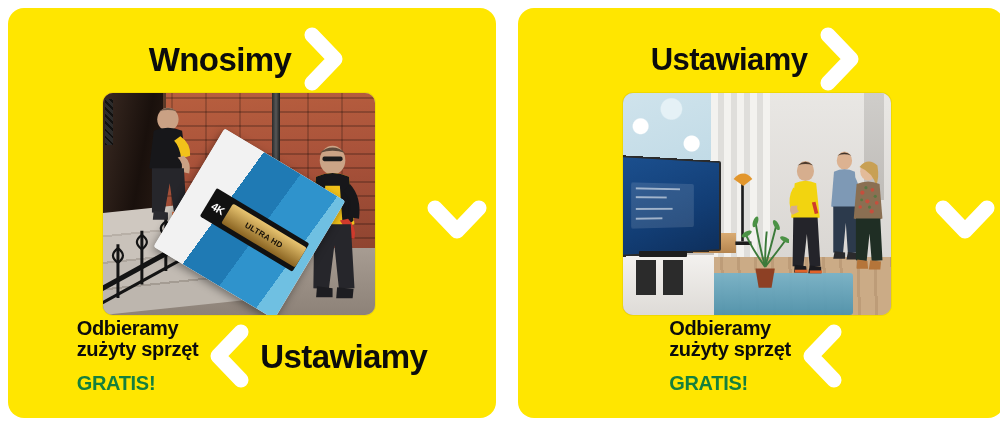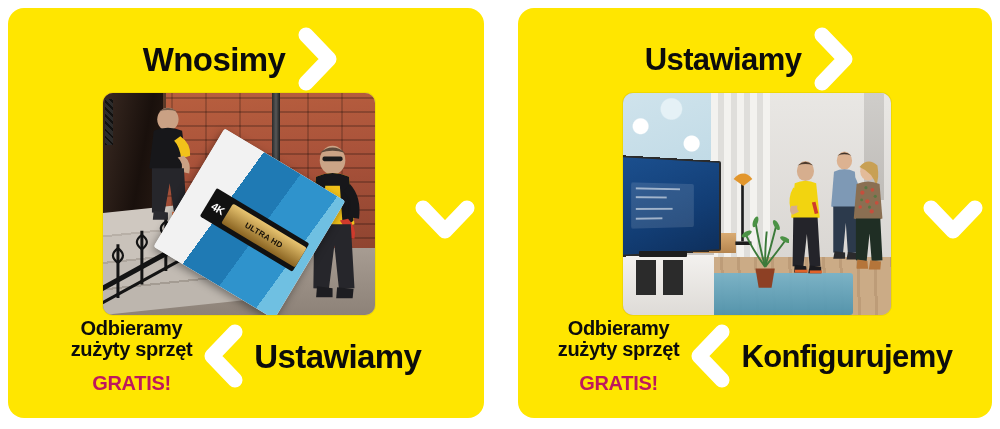--- a/index.html
+++ b/index.html
@@ -9,20 +9,21 @@
     font-family:"Liberation Sans","DejaVu Sans",sans-serif;
     overflow:hidden;
   }
   .stage{position:relative;width:1000px;height:429px;}
 
   .panel{
     position:absolute;
     top:8px;height:410px;
     background:#ffe600;
     border-radius:16px;
+    padding-left:12px;
   }
   #panel-left{left:8px;width:476px;}
   #panel-right{left:518px;width:474px;}
 
   
   .top-row{
     position:absolute;left:0;right:0;top:20px;height:62px;
     display:flex;align-items:center;justify-content:center;
   }
   .hdr{
@@ -57,30 +58,30 @@
     box-shadow:0 0 0 1px rgba(0,0,0,0.06);
   }
   #panel-right .photo{left:105px;width:268px;height:222px;}
 
   
   .bottom-row{
     position:absolute;left:0;right:0;bottom:14px;height:96px;
     display:flex;align-items:center;justify-content:center;
   }
   .recycle{
-    text-align:center;
+    text-align:left;
     line-height:1.08;
     color:#0c0c0c;
     font-weight:bold;
     font-size:20px;
     letter-spacing:-0.3px;
     white-space:nowrap;
     padding-right:2px;
   }
-  .recycle .free{color:#be185d;display:block;margin-top:12px;}
+  .recycle .free{color:#15803d;display:block;margin-top:12px;}
   .bottom-label{
     color:#0c0c0c;font-weight:bold;font-size:33px;
     letter-spacing:-0.6px;white-space:nowrap;line-height:1;
   }
   #panel-right .bottom-label{font-size:31px;}
 
   
   .ph{position:absolute;inset:0;}
 
   
@@ -440,17 +441,16 @@
 
     <div class="bottom-row">
       <div class="recycle">
         <span>Odbieramy</span><br>
         <span>zużyty sprzęt</span>
         <span class="free">GRATIS!</span>
       </div>
       <svg class="chev chev-left" viewBox="0 0 52 66">
         <path d="M37 9 L14 33 L37 57" fill="none" stroke="#ffffff" stroke-width="15" stroke-linecap="round" stroke-linejoin="round"></path>
       </svg>
-      <span class="bottom-label">Konfigurujemy</span>
     </div>
   </div>
 
 </div>
 
 </body></html>

